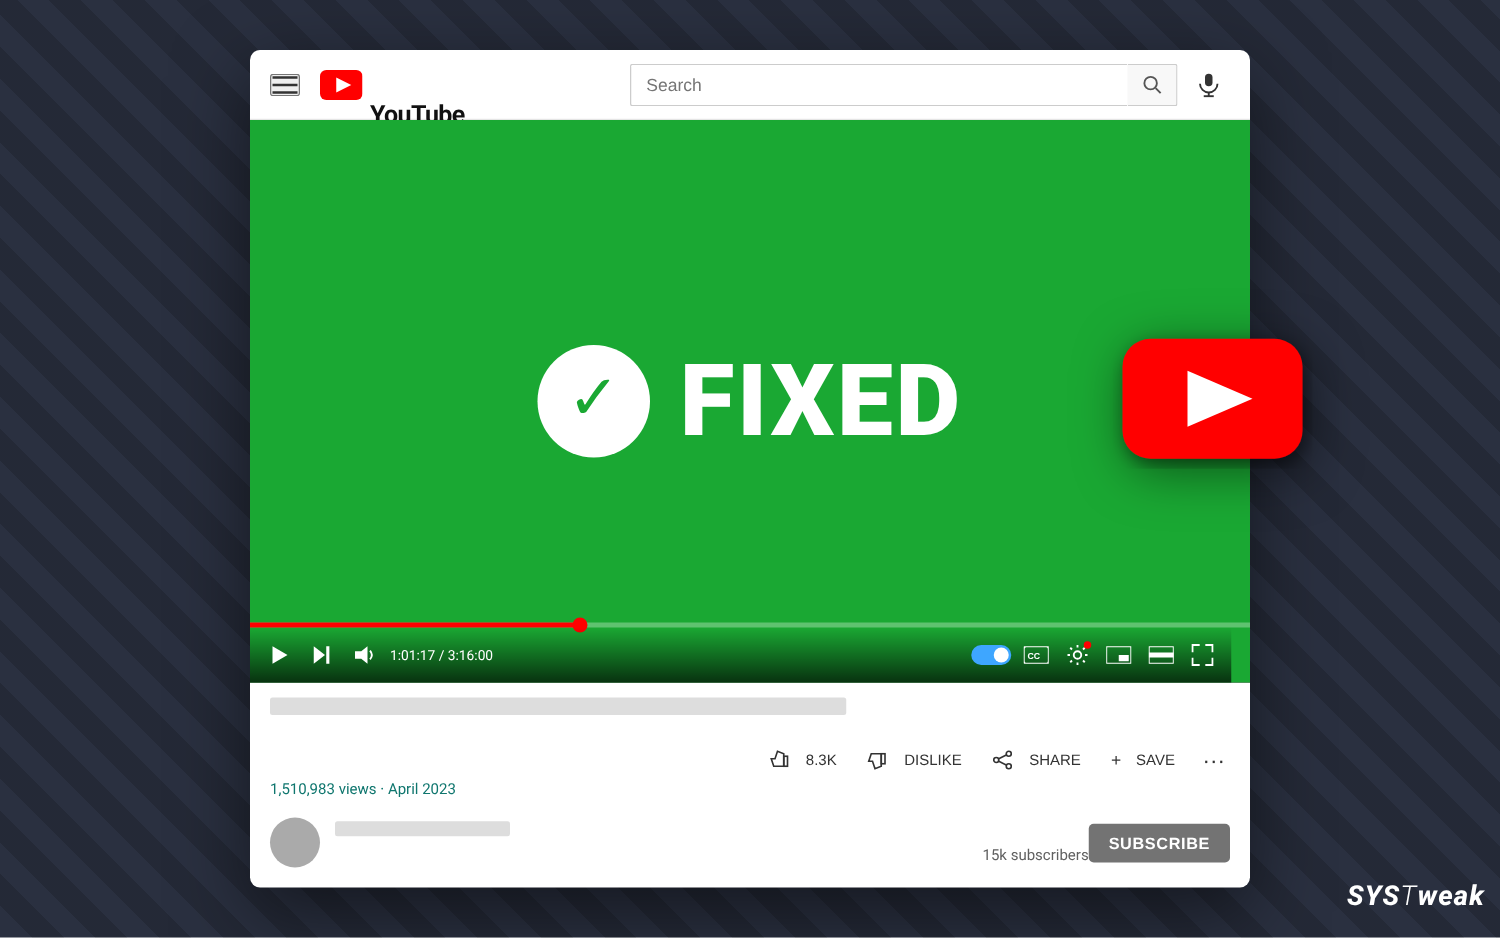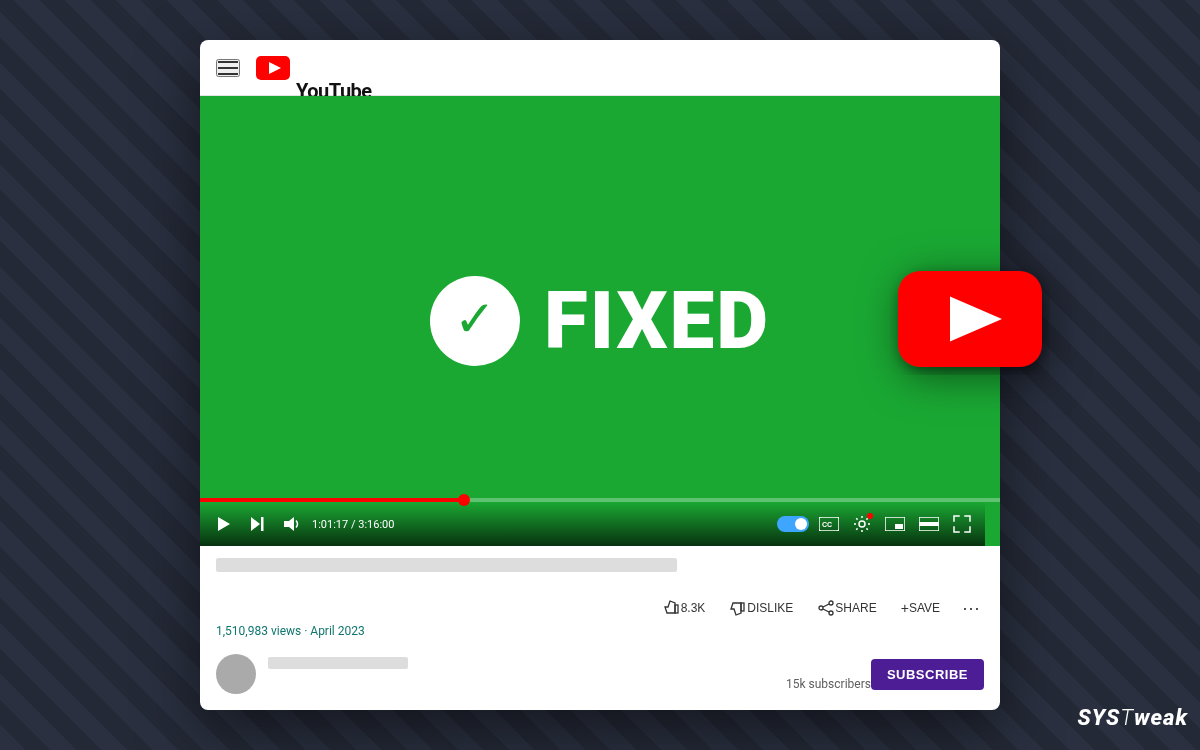--- a/index.html
+++ b/index.html
@@ -327,21 +327,21 @@
 
     .video-actions {
       display: flex;
       align-items: center;
       gap: 12px;
     }
 
     .action-btn {
       display: flex;
       align-items: center;
-      gap: 0;
+      gap: 12px;
       background: none;
       border: none;
       cursor: pointer;
       font-size: 12px;
       color: #333;
       padding: 4px 6px;
     }
 
     .action-btn svg {
       width: 18px;
@@ -385,21 +385,21 @@
       width: 140px;
       margin-bottom: 4px;
     }
 
     .channel-subs {
       font-size: 12px;
       color: #606060;
     }
 
     .subscribe-btn {
-      background: #4c1d95;
+      background: #737373;
       color: white;
       border: none;
       border-radius: 4px;
       padding: 8px 16px;
       font-size: 13px;
       font-weight: 700;
       cursor: pointer;
       letter-spacing: 0.5px;
     }
 
@@ -432,20 +432,37 @@
 
     <div class="yt-logo">
 
       <svg class="yt-logo-icon" viewBox="0 0 34 24">
         <rect width="34" height="24" rx="5" fill="#ff0000"></rect>
         <polygon points="13,6 25,12 13,18" fill="white"></polygon>
       </svg>
       <span class="yt-logo-text">YouTube</span>
     </div>
 
+    <div class="yt-search-container">
+      <input class="yt-search-input" type="text" placeholder="Search" style="">
+      <button class="yt-search-btn">
+        <svg width="16" height="16" viewBox="0 0 16 16" fill="none">
+          <circle cx="6.5" cy="6.5" r="5" stroke="#555" stroke-width="1.5"></circle>
+          <line x1="10.5" y1="10.5" x2="14.5" y2="14.5" stroke="#555" stroke-width="1.5"></line>
+        </svg>
+      </button>
+      <button class="yt-mic-btn">
+        <svg width="18" height="20" viewBox="0 0 18 20">
+          <rect x="6" y="1" width="6" height="10" rx="3" fill="#333"></rect>
+          <path d="M2 9c0 3.866 3.134 7 7 7s7-3.134 7-7" stroke="#333" stroke-width="1.5" fill="none"></path>
+          <line x1="9" y1="16" x2="9" y2="19" stroke="#333" stroke-width="1.5"></line>
+          <line x1="5" y1="19" x2="13" y2="19" stroke="#333" stroke-width="1.5"></line>
+        </svg>
+      </button>
+    </div>
   </div>
 
   <div class="video-player">
     <div class="video-content">
       <div class="video-fixed-content">
         <div class="check-circle">
           <span class="check-mark">✓</span>
         </div>
         <span class="fixed-text">FIXED</span>
       </div>

